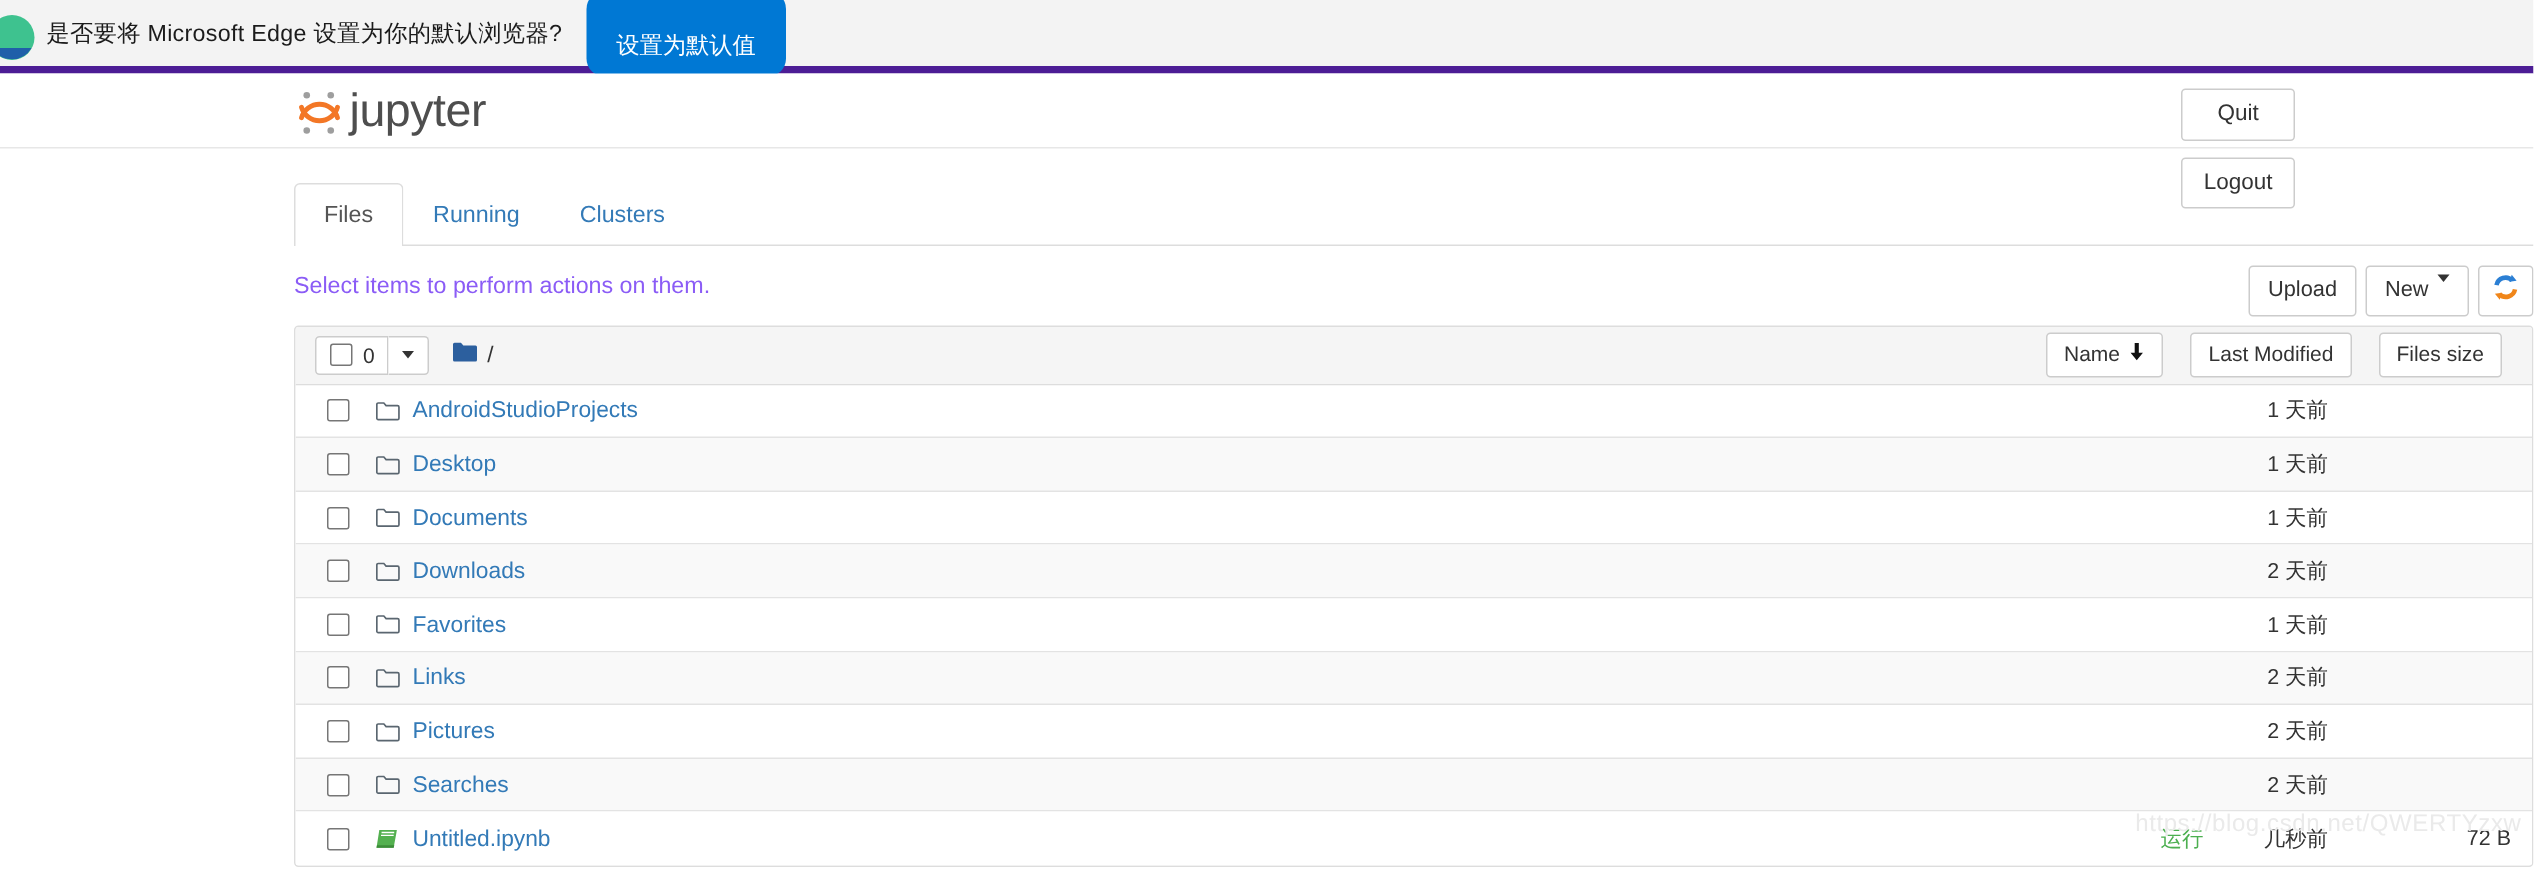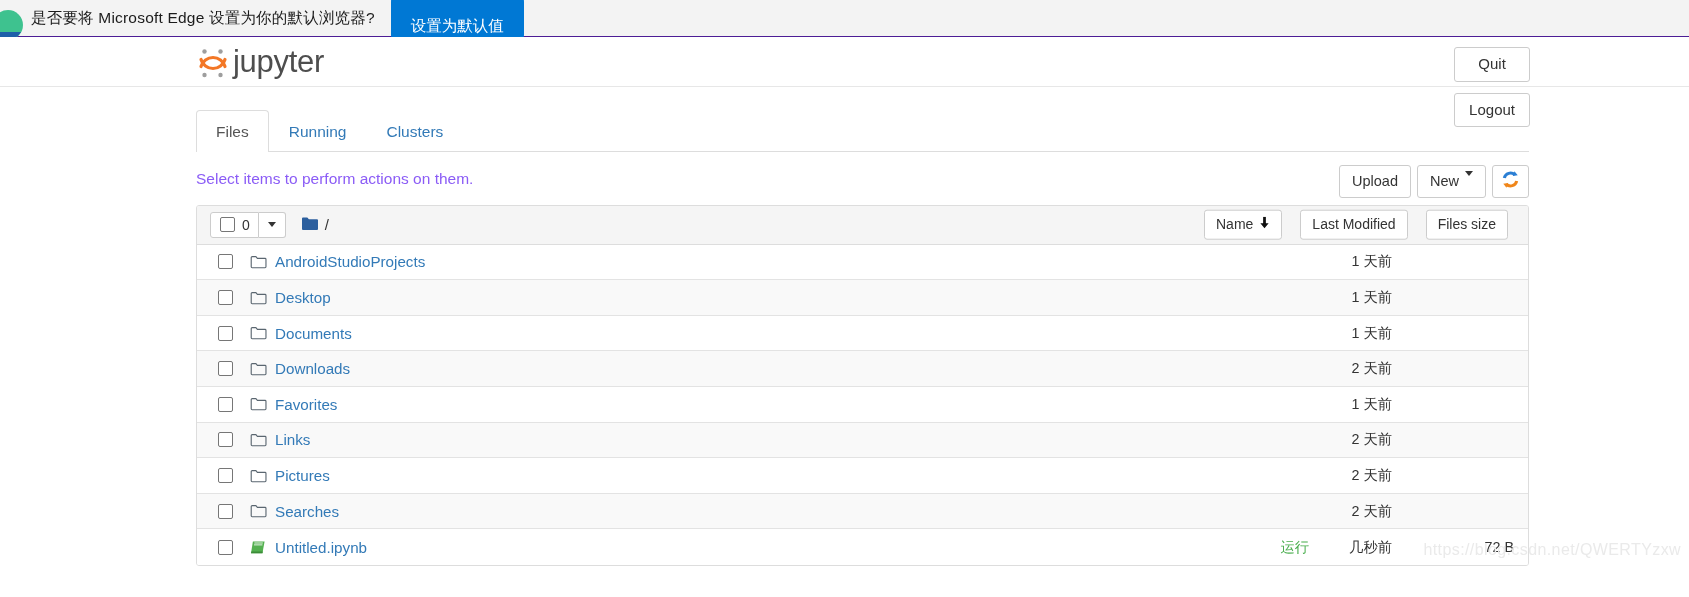--- a/index.html
+++ b/index.html
@@ -7,23 +7,23 @@
     margin: 0; padding: 0;
     width: 1689px; height: 597px;
     overflow: hidden;
     background: #ffffff;
     font-family: "Liberation Sans", sans-serif;
   }
 
   
   .edge-bar {
     position: relative;
-    height: 37px;
+    height: 49px;
     background: #f3f3f3;
-    border-bottom: 1px solid #4c1d95;
+    border-bottom: 5px solid #4c1d95;
     display: flex;
     align-items: center;
   }
   .edge-logo {
     position: absolute;
     left: -9px; top: 8px;
     width: 34px; height: 34px;
   }
   .edge-msg {
     margin-left: 31px;
@@ -75,21 +75,21 @@
     background: #fff;
     border: 1px solid #ccc;
     border-radius: 3px;
     font-size: 15px;
     color: #333;
     padding: 6px 14px 7px;
     cursor: pointer;
     font-family: "Liberation Sans", sans-serif;
     line-height: 1.3;
   }
-  .content-wrap { padding-left: 196px; padding-right: 160px; }
+  .content-wrap { padding-left: 196px; }
 
   
   .tabs {
     display: flex;
     border-bottom: 1px solid #ddd;
     padding-top: 23px;
     margin-bottom: 0;
   }
   .tab {
     font-size: 15.5px;

